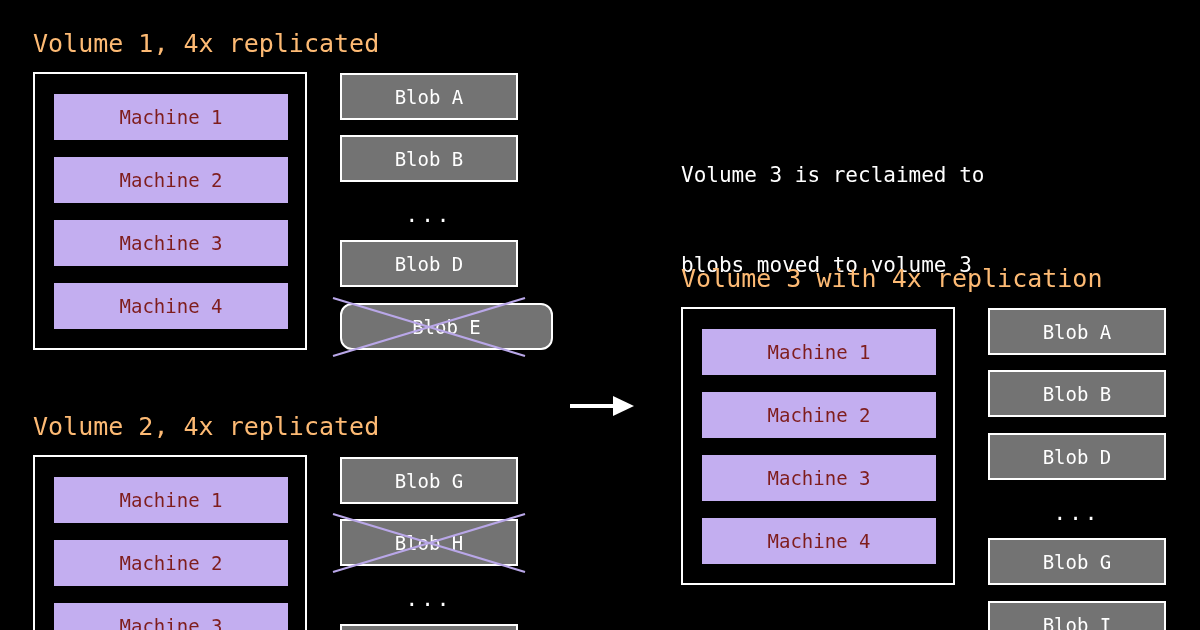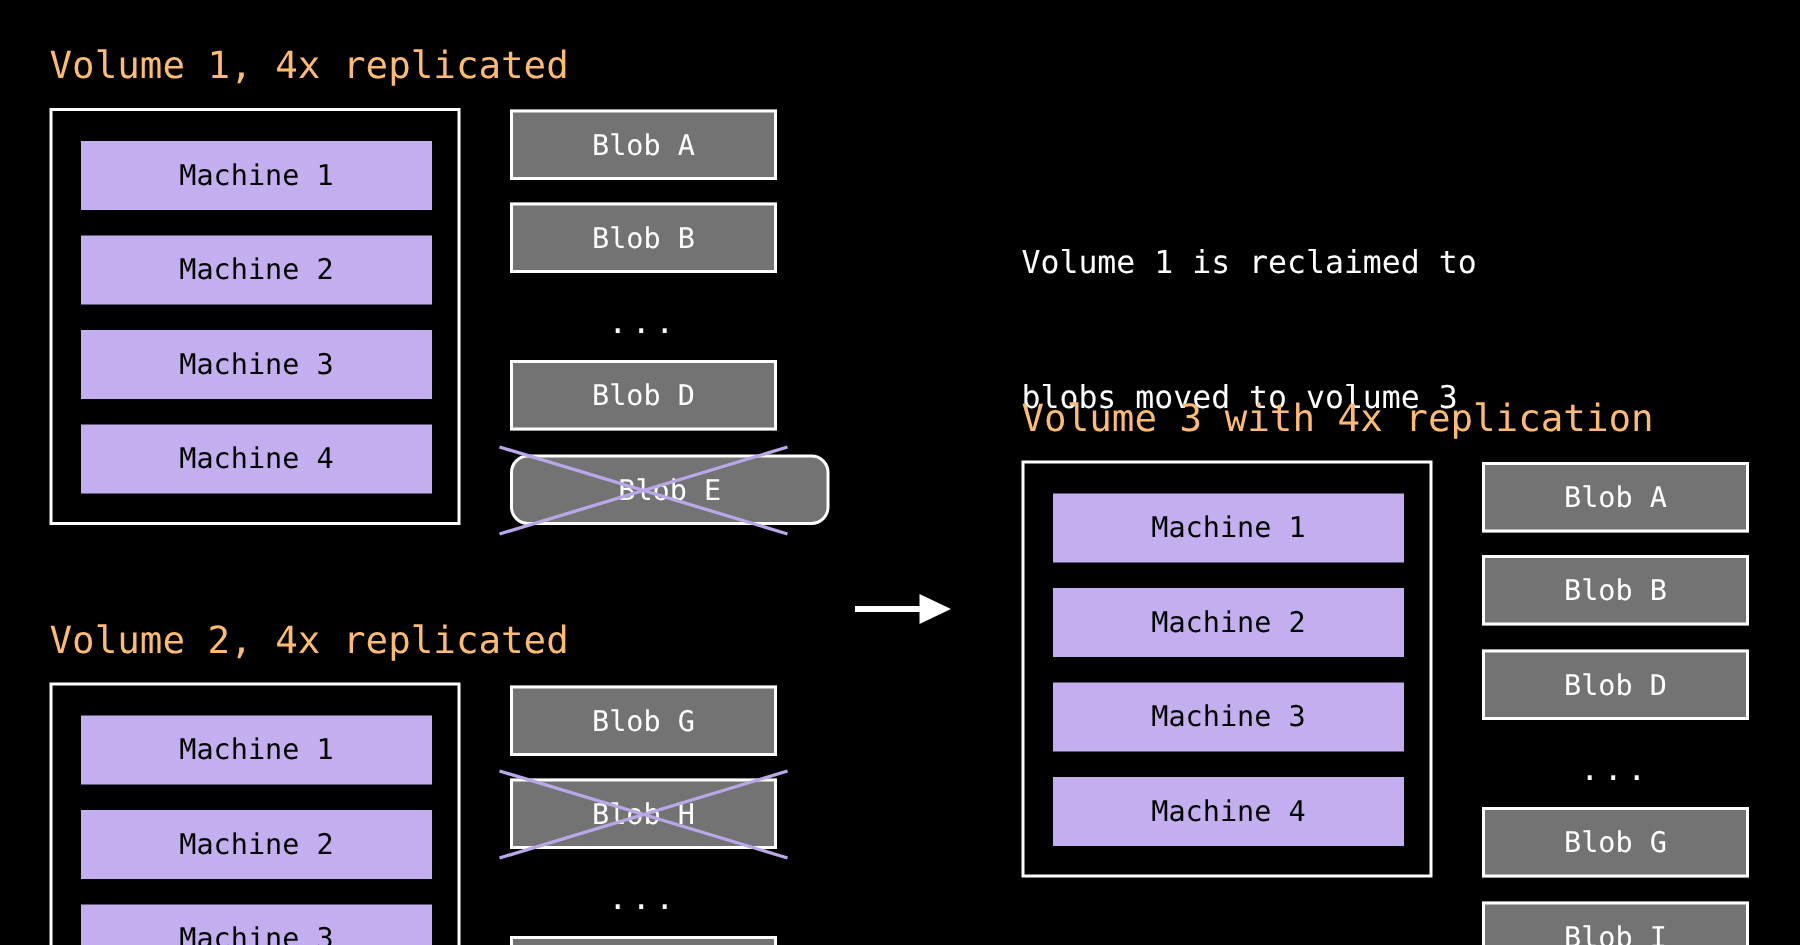--- a/index.html
+++ b/index.html
@@ -34,21 +34,21 @@
   
   .vol-box {
     position: absolute;
     border: 2px solid #ffffff;
     box-sizing: border-box;
     background: #000000;
   }
   .machine {
     position: absolute;
     background: #c3aef0;
-    color: #000000;
+    color: #7f1d1d;
     font-size: 19px;
     display: flex;
     align-items: center;
     justify-content: center;
     box-sizing: border-box;
     white-space: pre;
   }
   
   .blob {
     position: absolute;
@@ -121,21 +121,21 @@
   </svg>
   <div class="ellipsis" style="left:340px; top:581px; width:178px; height:36px;">...</div>
   <div class="blob" style="left:340px; top:624px; width:178px; height:47px;"></div>
 
   <svg class="arrow" style="left:568px; top:391px;" width="70" height="30" viewBox="0 0 70 30">
     <line x1="2" y1="15" x2="48" y2="15" stroke="#ffffff" stroke-width="4"></line>
     <polygon points="45,5 66,15 45,25" fill="#ffffff"></polygon>
   </svg>
 
   <div class="note" style="left:681px; top:100px;">
-    <div>Volume 1 is reclaimed to</div>
+    <div>Volume 3 is reclaimed to</div>
     <div>blobs moved to volume 3</div>
   </div>
 
   <div class="heading" style="left:681px; top:266px;">Volume 3 with 4x replication</div>
 
   <div class="vol-box" style="left:681px; top:307px; width:274px; height:278px;">
     <div class="machine" style="left:19px; top:20px; width:234px; height:46px;">Machine 1</div>
     <div class="machine" style="left:19px; top:83px; width:234px; height:46px;">Machine 2</div>
     <div class="machine" style="left:19px; top:146px; width:234px; height:46px;">Machine 3</div>
     <div class="machine" style="left:19px; top:209px; width:234px; height:46px;">Machine 4</div>

